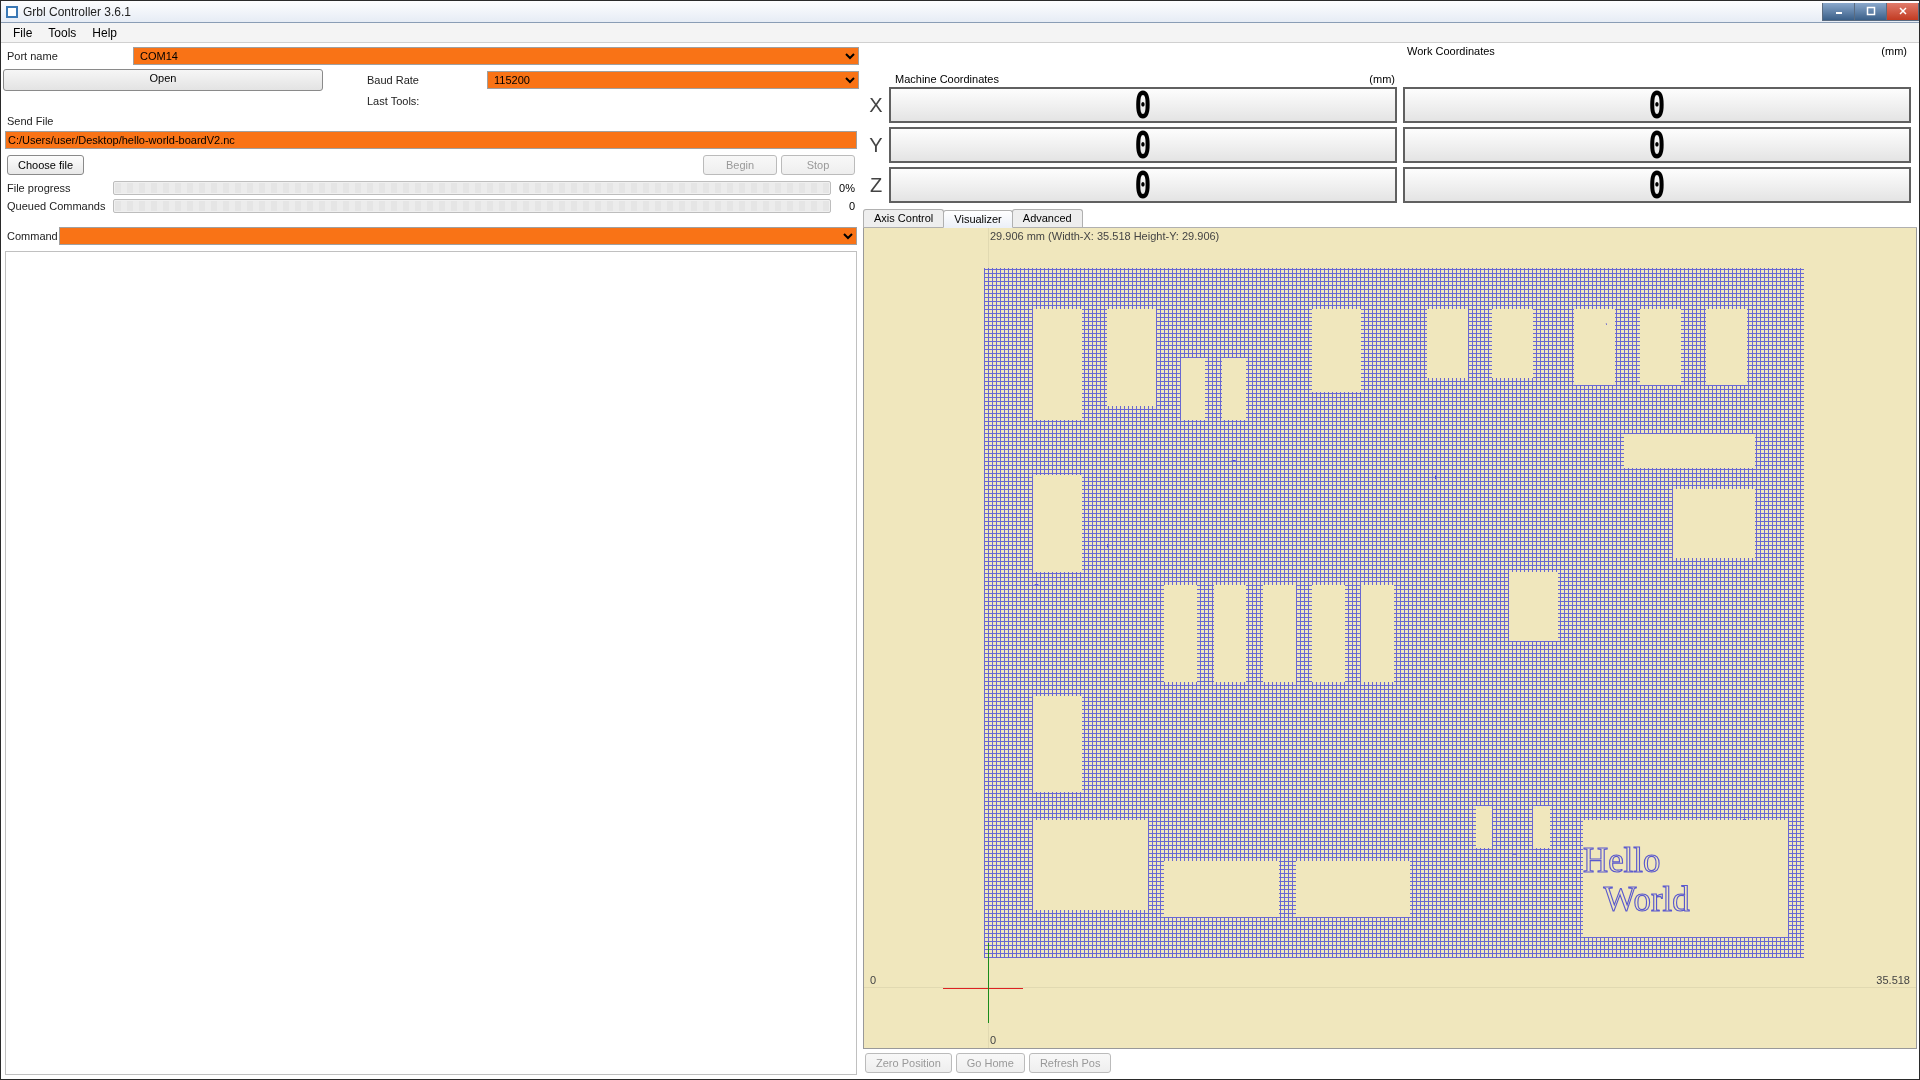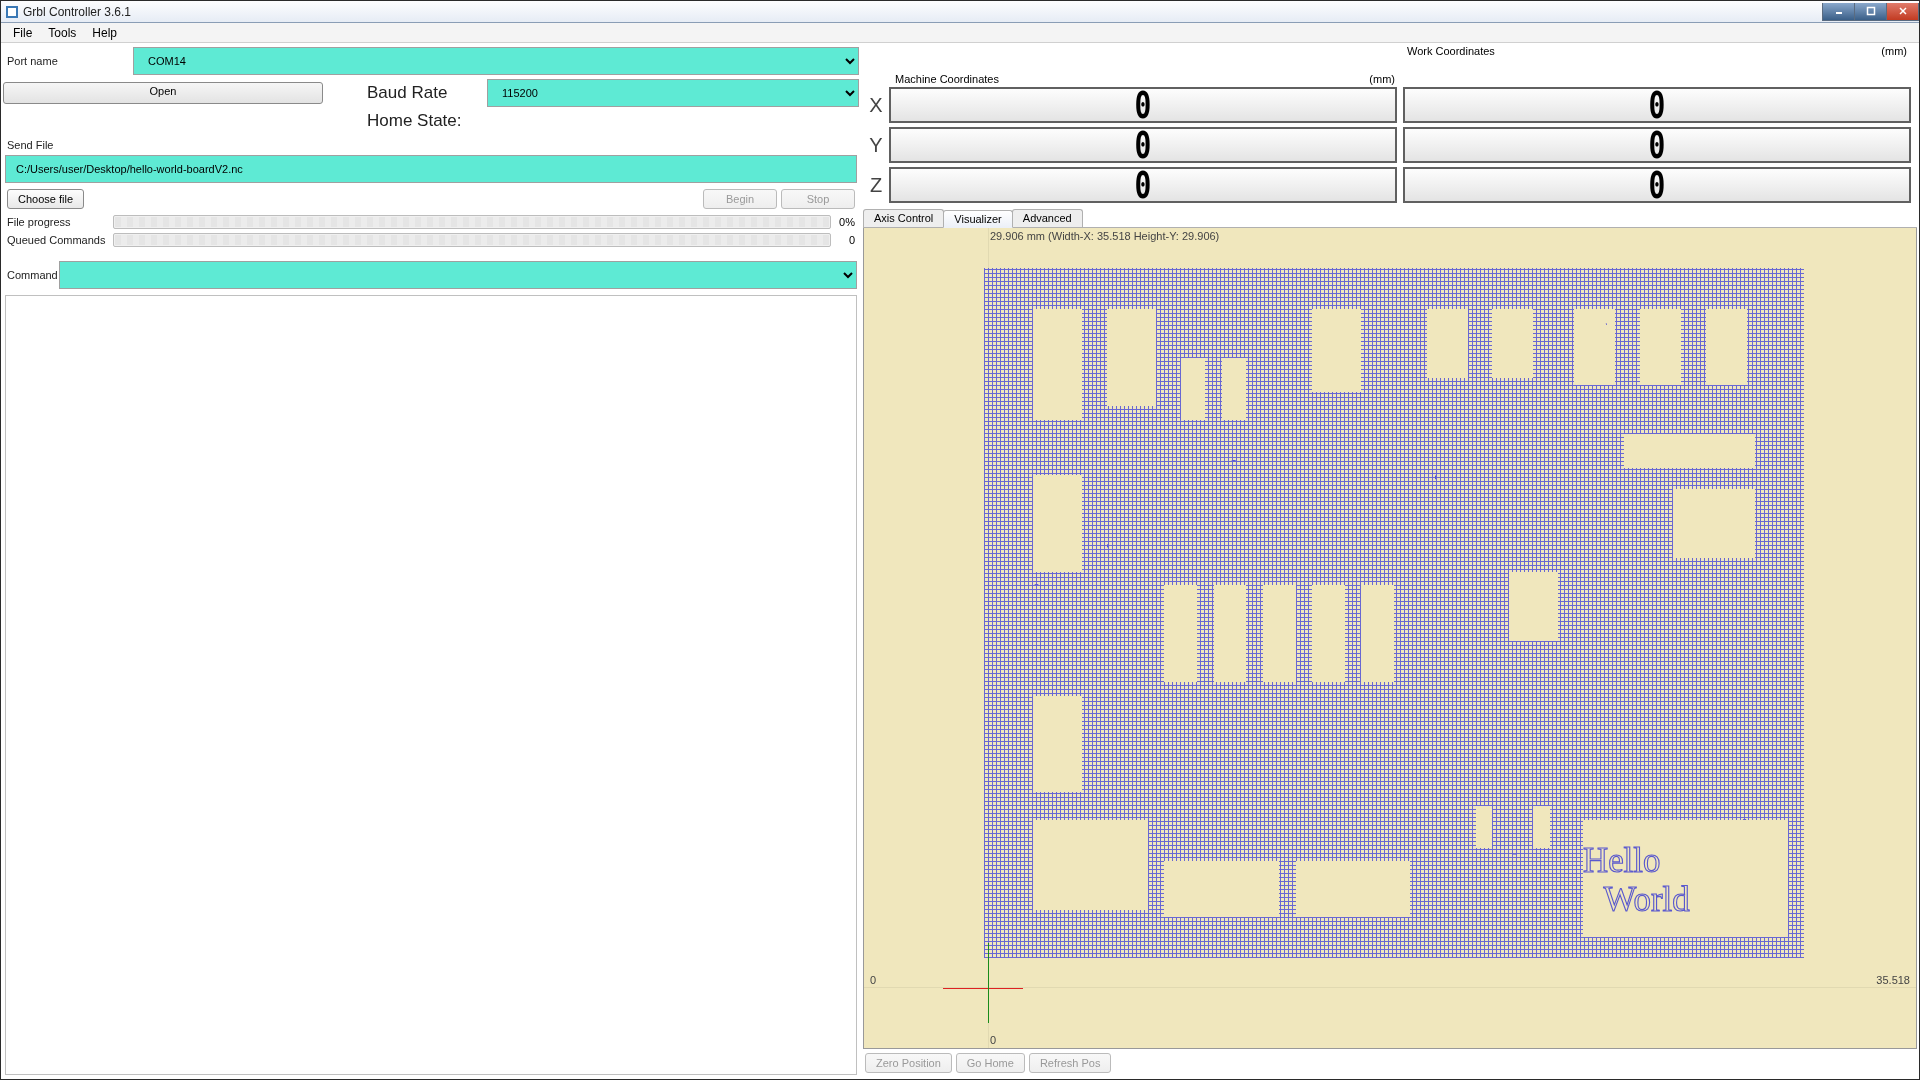--- a/index.html
+++ b/index.html
@@ -35,24 +35,24 @@
 
 
 .body { flex: 1; display: flex; padding: 2px; gap: 4px; }
 
 .leftcol { width: 858px; display: flex; flex-direction: column; gap: 0; }
 .rightcol { flex: 1; display: flex; flex-direction: column; }
 
 .row { display: flex; align-items: center; margin: 2px 0; }
 .lbl { width: 130px; font-size: 11px; color: #222; padding-left: 4px; }
 .lblnarrow { width: 73px; font-size: 11px; color: #222; padding-left: 0; }
-.lblmid { width: 120px; font-size: 17px; color:#222; }
+.lblmid { width: 120px; font-size: 11px; color:#222; }
 
 select, input[type=text] {
-  font-family: inherit; font-size: 11px; height: 28px; border: 1px solid #a0a0a0; background: #5eead4; padding: 0 10px;
+  font-family: inherit; font-size: 11px; height: 18px; border: 1px solid #a0a0a0; background: #f97316; padding: 0 2px;
 }
 select { appearance: auto; }
 
 .btn {
   font-family: inherit; font-size: 11px; height: 22px; padding: 0 14px;
   background: linear-gradient(#fdfdfd,#e8e8e8); border: 1px solid #8a8a8a; border-radius: 3px;
   cursor: pointer;
 }
 .btn:disabled { color: #999; border-color: #bbb; background: linear-gradient(#f8f8f8,#eee); }
 .btn-sm { height: 20px; padding: 0 10px; }
@@ -176,21 +176,21 @@
         <div class="openbtn">Open</div>
         <div style="width:44px"></div>
         <div class="lblmid">Baud Rate</div>
         <select style="flex:1">
           <option>115200</option>
         </select>
       </div>
 
       <div class="row">
         <div style="width:364px"></div>
-        <div class="lblmid">Home State:</div>
+        <div class="lblmid">Last Tools:</div>
         <div></div>
       </div>
 
       <div style="height:6px"></div>
 
       <div class="lbl" style="width:auto">Send File</div>
       <div class="row" style="margin-top:4px">
         <input type="text" style="flex: 1 1 0%; margin: 0px 2px;" value="C:/Users/user/Desktop/hello-world-boardV2.nc">
       </div>
       <div class="row" style="margin-top:4px">

